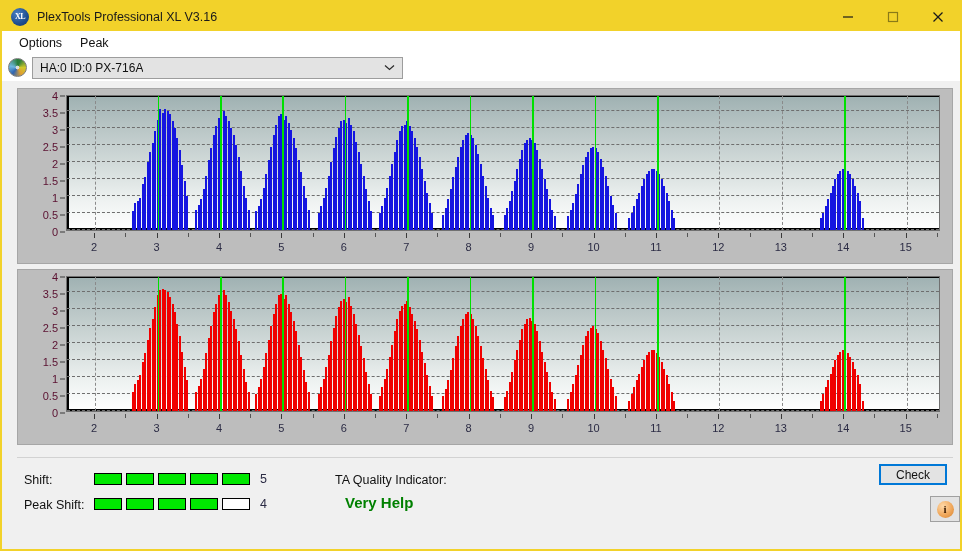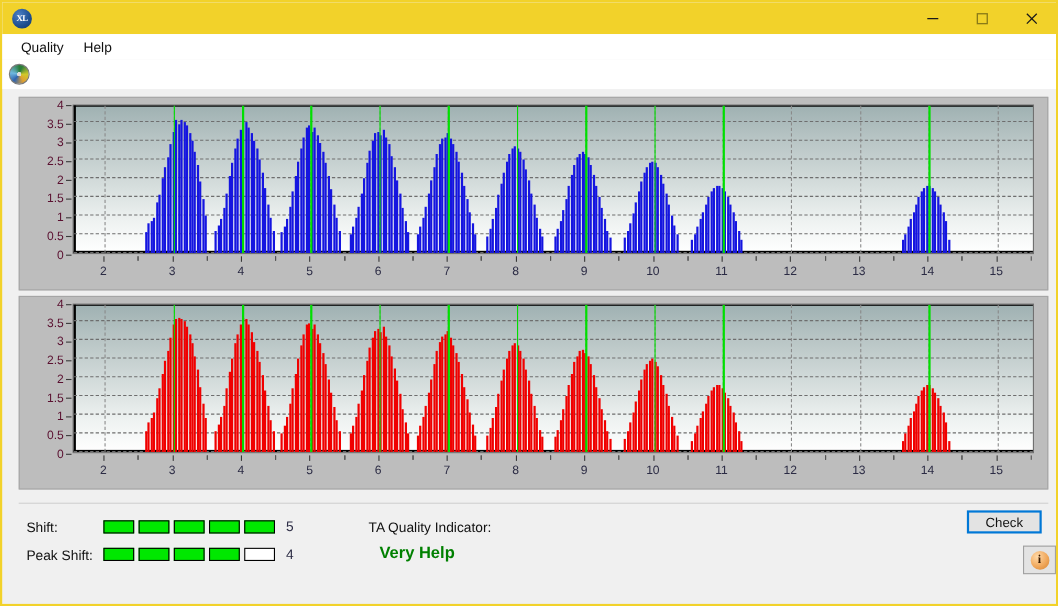--- a/index.html
+++ b/index.html
@@ -250,20 +250,21 @@
     font-size: 12px; color: #e03030; padding-left: 7px;
   }
 </style>
 </head>
 <body>
 
 <div id="app">
 
   <div class="titlebar">
     <div class="title-icon">XL</div>
+    <div class="title-text">PlexTools Professional XL V3.16</div>
     <div class="win-buttons">
       <div class="win-btn">
         <svg width="12" height="12" viewBox="0 0 12 12">
             <line x1="1" y1="6" x2="11" y2="6" stroke="#1a1a1a" stroke-width="1.2"></line>
           </svg>
       </div>
       <div class="win-btn">
         <svg width="12" height="12" viewBox="0 0 12 12">
             <rect x="1.5" y="1.5" width="9" height="9" fill="none" stroke="#8a7a18" stroke-width="1.2"></rect>
           </svg>
@@ -271,26 +272,34 @@
       <div class="win-btn">
         <svg width="12" height="12" viewBox="0 0 12 12">
             <line x1="1.5" y1="1.5" x2="10.5" y2="10.5" stroke="#1a1a1a" stroke-width="1.2"></line>
             <line x1="10.5" y1="1.5" x2="1.5" y2="10.5" stroke="#1a1a1a" stroke-width="1.2"></line>
           </svg>
       </div>
     </div>
   </div>
 
   <div class="menubar">
-    <div class="menu-item">Quality</div>
-    <div class="menu-item">Help</div>
+    <div class="menu-item">Options</div>
+    <div class="menu-item">Peak</div>
   </div>
 
   <div class="toolbar">
     <div class="drive-icon"></div>
+    <div class="combo" id="combo-drive">
+      <span class="cap">HA:0 ID:0  PX-716A</span>
+      <span class="chev">
+        <svg width="11" height="7" viewBox="0 0 11 7">
+            <polyline points="1,1.5 5.5,5.5 10,1.5" fill="none" stroke="#2b2b2b" stroke-width="1.2"></polyline>
+          </svg>
+      </span>
+    </div>
   </div>
 
   <div class="chart-panel" id="chart1">
     <div class="ylabels">
         <div class="ylabel" style="top: 143px;">0</div>
         <div class="ytick" style="top: 143px;"></div>
         <div class="ylabel" style="top: 126px;">0.5</div>
         <div class="ytick" style="top: 126px;"></div>
         <div class="ylabel" style="top: 109px;">1</div>
         <div class="ytick" style="top: 109px;"></div>

